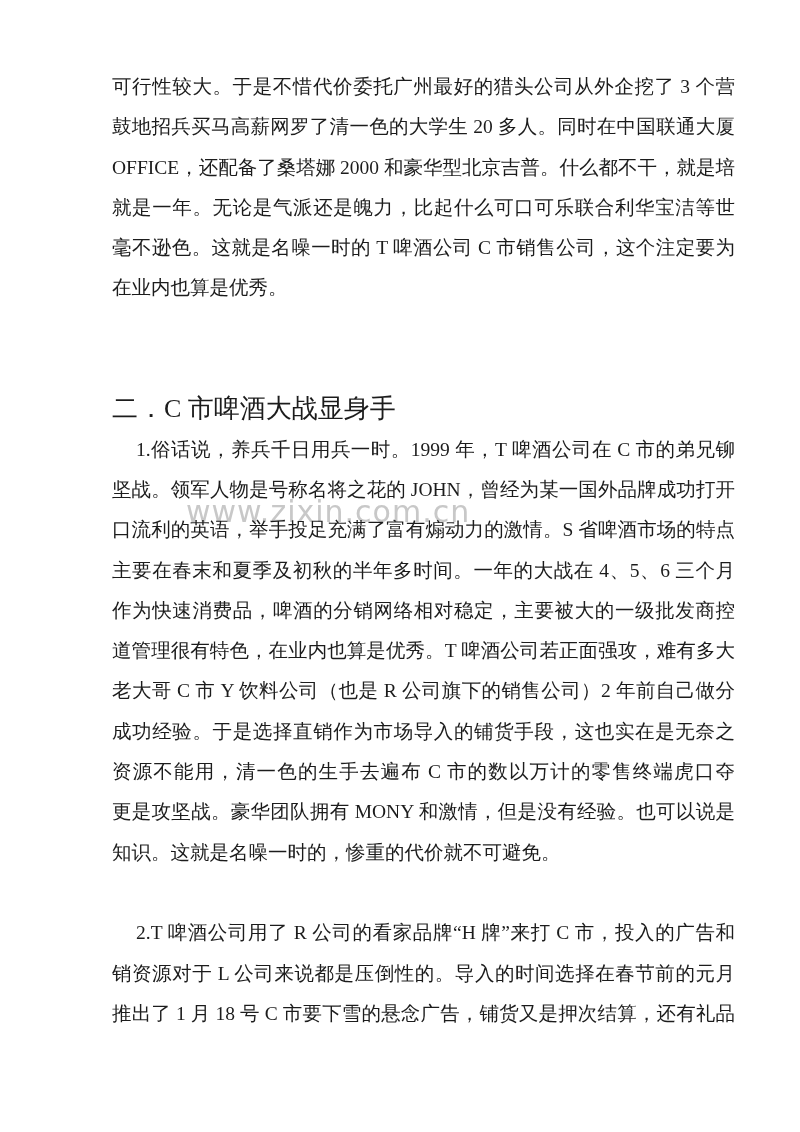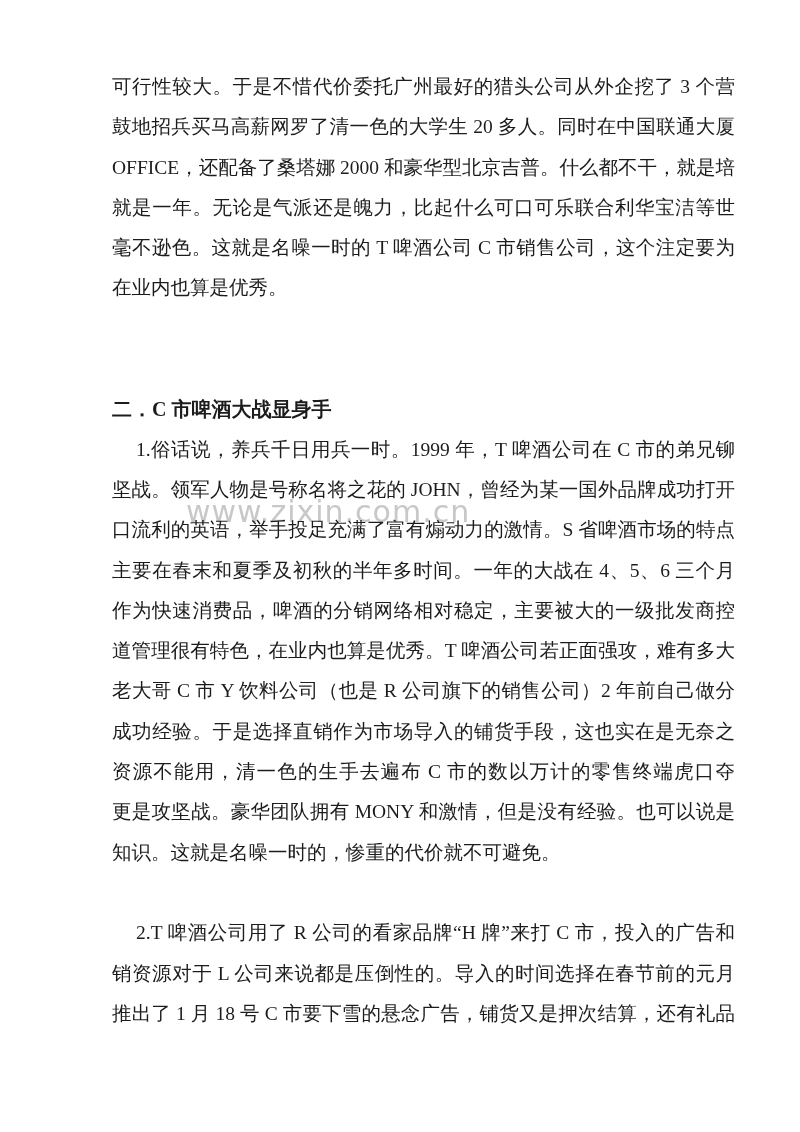--- a/index.html
+++ b/index.html
@@ -33,22 +33,22 @@
   .line.fill {
     white-space: normal;
     text-align: justify;
     text-align-last: justify;
     text-justify: inter-character;
     overflow: hidden;
   }
   .line.indent { text-indent: 24px; }
   .heading {
     height: 40.3px;
-    font-weight: bold;
-    font-size: 20px;
+    font-weight: normal;
+    font-size: 26px;
     margin: 0;
   }
   .spacer-2 { height: 80.6px; }
   .spacer-1 { height: 40.3px; }
   .watermark {
     position: absolute;
     left: 186px;
     top: 497px;
     font-family: "DejaVu Sans", "Liberation Sans", sans-serif;
     font-size: 30px;

